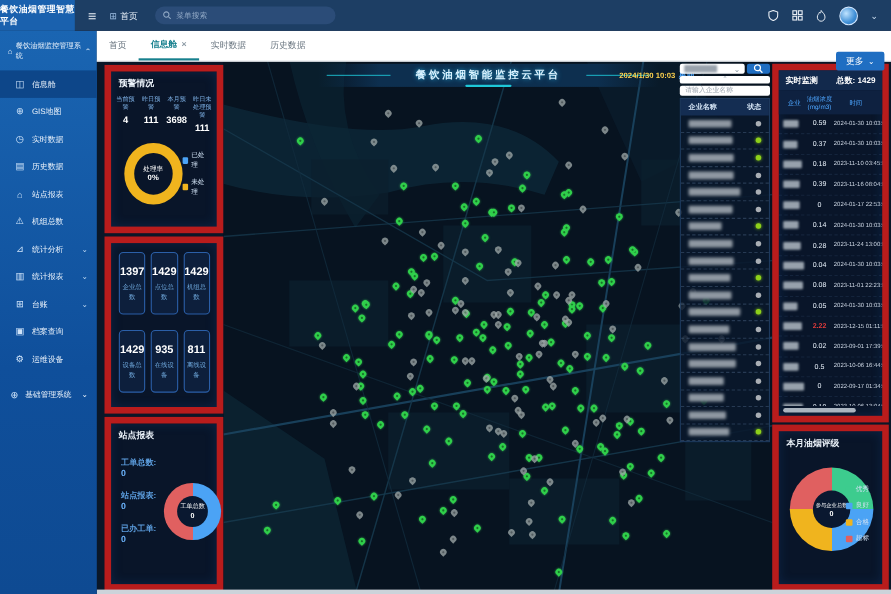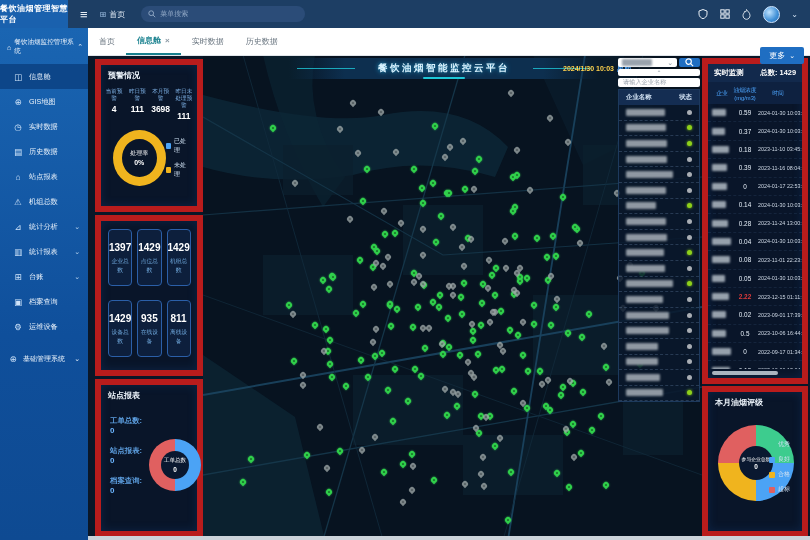--- a/index.html
+++ b/index.html
@@ -1091,21 +1091,21 @@
   <div class="wo-col">
       <div>
         <div class="wo-lab">工单总数:</div>
         <div class="wo-val">0</div>
       </div>
       <div>
         <div class="wo-lab">站点报表:</div>
         <div class="wo-val">0</div>
       </div>
       <div>
-        <div class="wo-lab">档案查询:</div>
+        <div class="wo-lab">已办工单:</div>
         <div class="wo-val">0</div>
       </div>
     </div>
   <div class="wo-donut" style="background: conic-gradient(rgb(75, 163, 245) 0deg, rgb(75, 163, 245) 50%, rgb(224, 96, 96) 50%, rgb(224, 96, 96) 100%);">
     <div class="hole">
       <span class="hl">工单总数</span>
       <span class="hv">0</span>
     </div>
   </div>
 </div>

